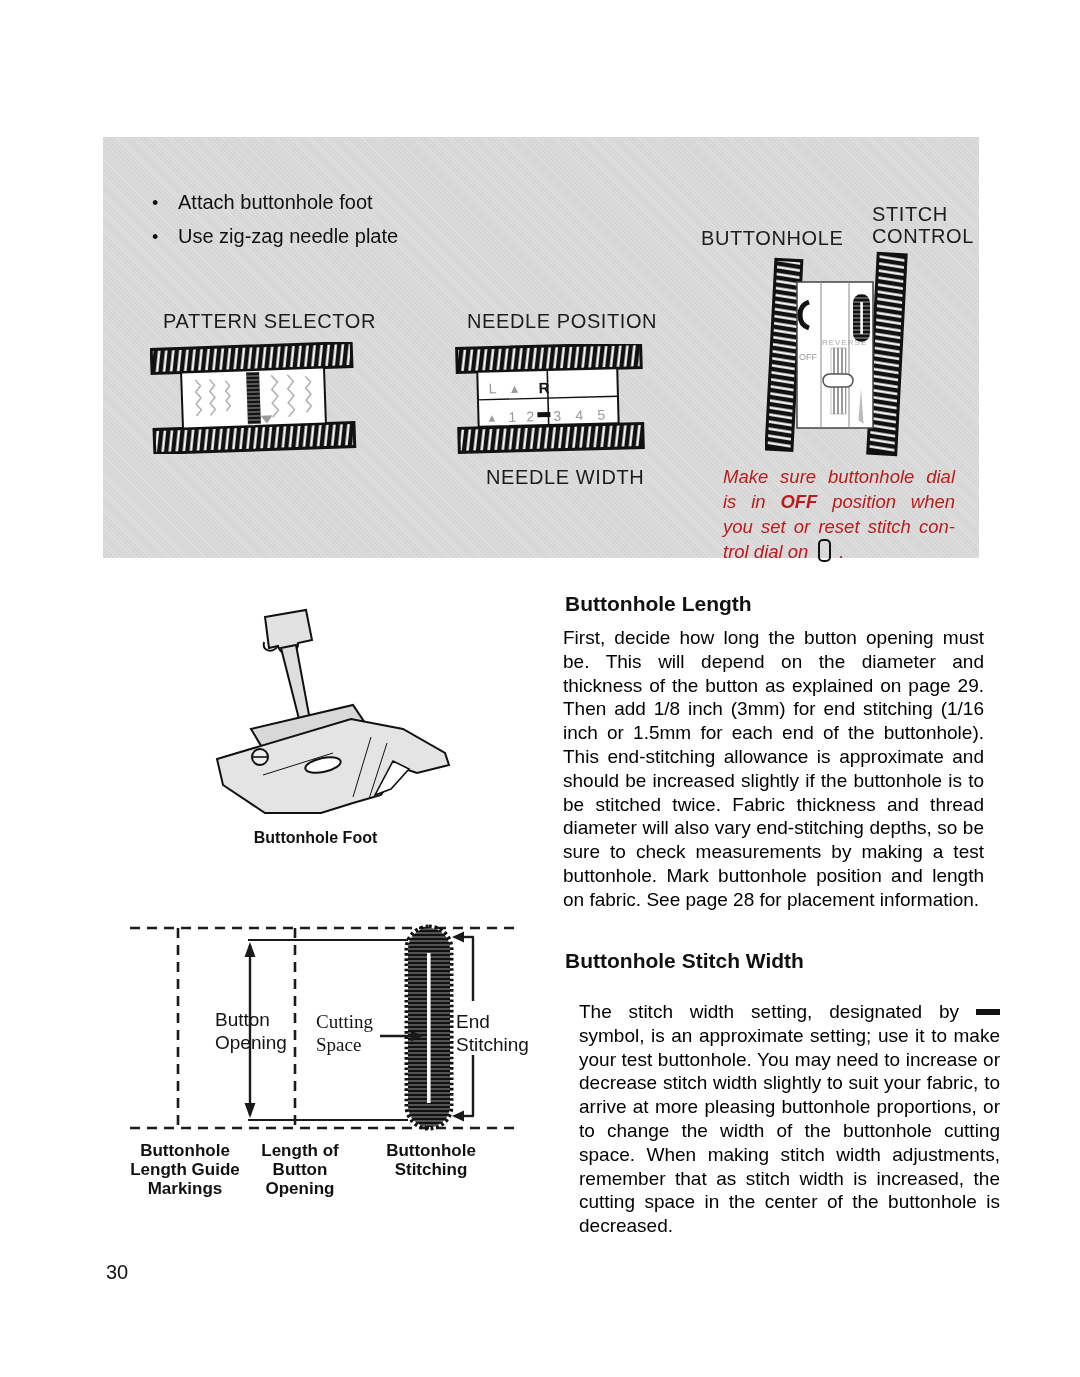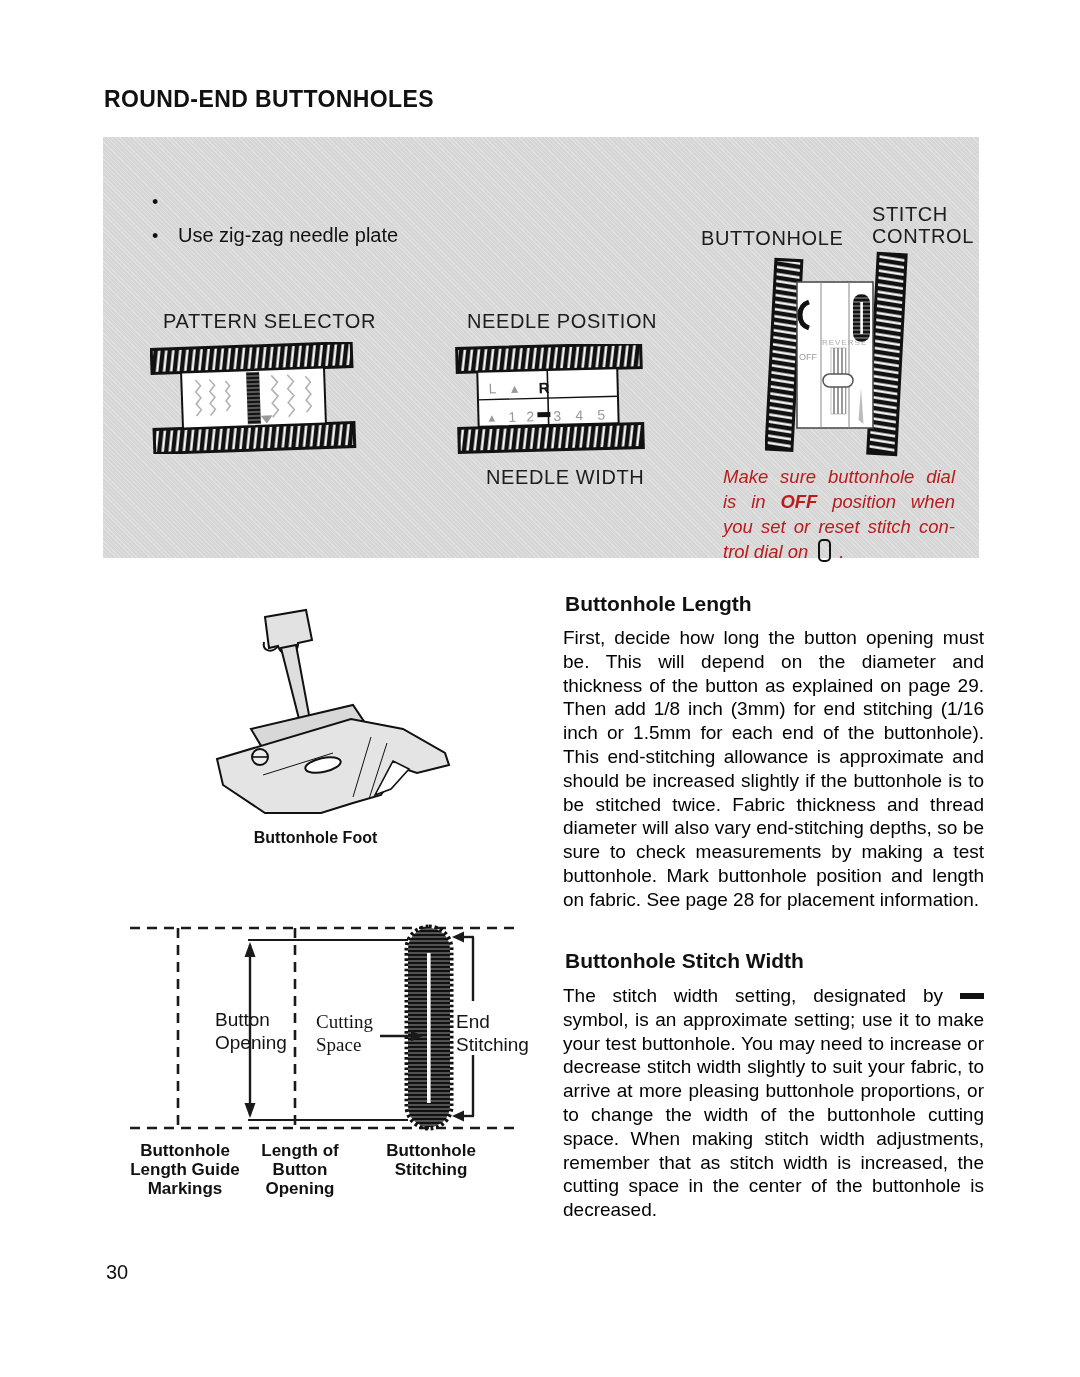--- a/index.html
+++ b/index.html
@@ -50,27 +50,27 @@
   .cap-lenopen{left:252px;top:1141px;width:96px;}
   .cap-bhstitch{left:378px;top:1141px;width:106px;}
   .page-number{left:106px;top:1261px;font-size:20px;}
   svg text{font-family:"Liberation Sans", sans-serif;}
 </style>
 </head>
 <body>
 
 <div class="page">
 
-  <div class="abs doc-title">ROUND-END BUTTONHOLES</div>
 
   <div class="abs setup-panel"></div>
 
   <div class="abs bullet-list">
     <div class="bullet-item">
       <span class="bullet-dot">•</span>
+      <span>Attach buttonhole foot</span>
     </div>
     <div class="bullet-item">
       <span class="bullet-dot">•</span>
       <span>Use zig-zag needle plate</span>
     </div>
   </div>
 
   <div class="abs panel-label lbl-pattern">PATTERN SELECTOR</div>
   <div class="abs panel-label lbl-needlepos">NEEDLE POSITION</div>
   <div class="abs panel-label lbl-stitchwidth">NEEDLE WIDTH</div>
@@ -182,21 +182,21 @@
     <line x1="168" y1="130" x2="150" y2="190" stroke="#111" stroke-width="1"></line>
     <line x1="184" y1="136" x2="166" y2="192" stroke="#111" stroke-width="1"></line>
     <line x1="60" y1="168" x2="130" y2="146" stroke="#111" stroke-width="1"></line>
   </svg>
   <div class="abs foot-caption">Buttonhole Foot</div>
 
   <div class="abs sec-heading h-length">Buttonhole Length</div>
   <p class="abs body-para p-length" style="margin:0;">First, decide how long the button opening must be. This will depend on the diameter and thickness of the button as explained on page 29. Then add 1/8 inch (3mm) for end stitching (1/16 inch or 1.5mm for each end of the buttonhole). This end-stitching allowance is approximate and should be increased slightly if the buttonhole is to be stitched twice. Fabric thickness and thread diameter will also vary end-stitching depths, so be sure to check measurements by making a test buttonhole. Mark buttonhole position and length on fabric. See page 28 for placement information.</p>
 
   <div class="abs sec-heading h-width">Buttonhole Stitch Width</div>
-  <p class="abs body-para p-width" style="margin:0;">
+  <p class="abs body-para p-width" style="margin:16px;">
     <span>The stitch width setting, designated by</span>
     <span class="bar-sym"></span>
     <span>symbol, is an approximate setting; use it to make your test buttonhole. You may need to increase or decrease stitch width slightly to suit your fabric, to arrive at more pleasing buttonhole proportions, or to change the width of the buttonhole cutting space. When making stitch width adjustments, remember that as stitch width is increased, the cutting space in the center of the buttonhole is decreased.</span>
   </p>
 
   <svg class="abs" style="left:125px;top:915px;" width="410" height="225" viewBox="0 0 410 225">
     <g stroke="#1a1a1a" stroke-width="2.6" stroke-dasharray="10 7" fill="none">
       <line x1="5" y1="13" x2="396" y2="13"></line>
       <line x1="5" y1="213" x2="396" y2="213"></line>
       <line x1="53" y1="13" x2="53" y2="213"></line>

